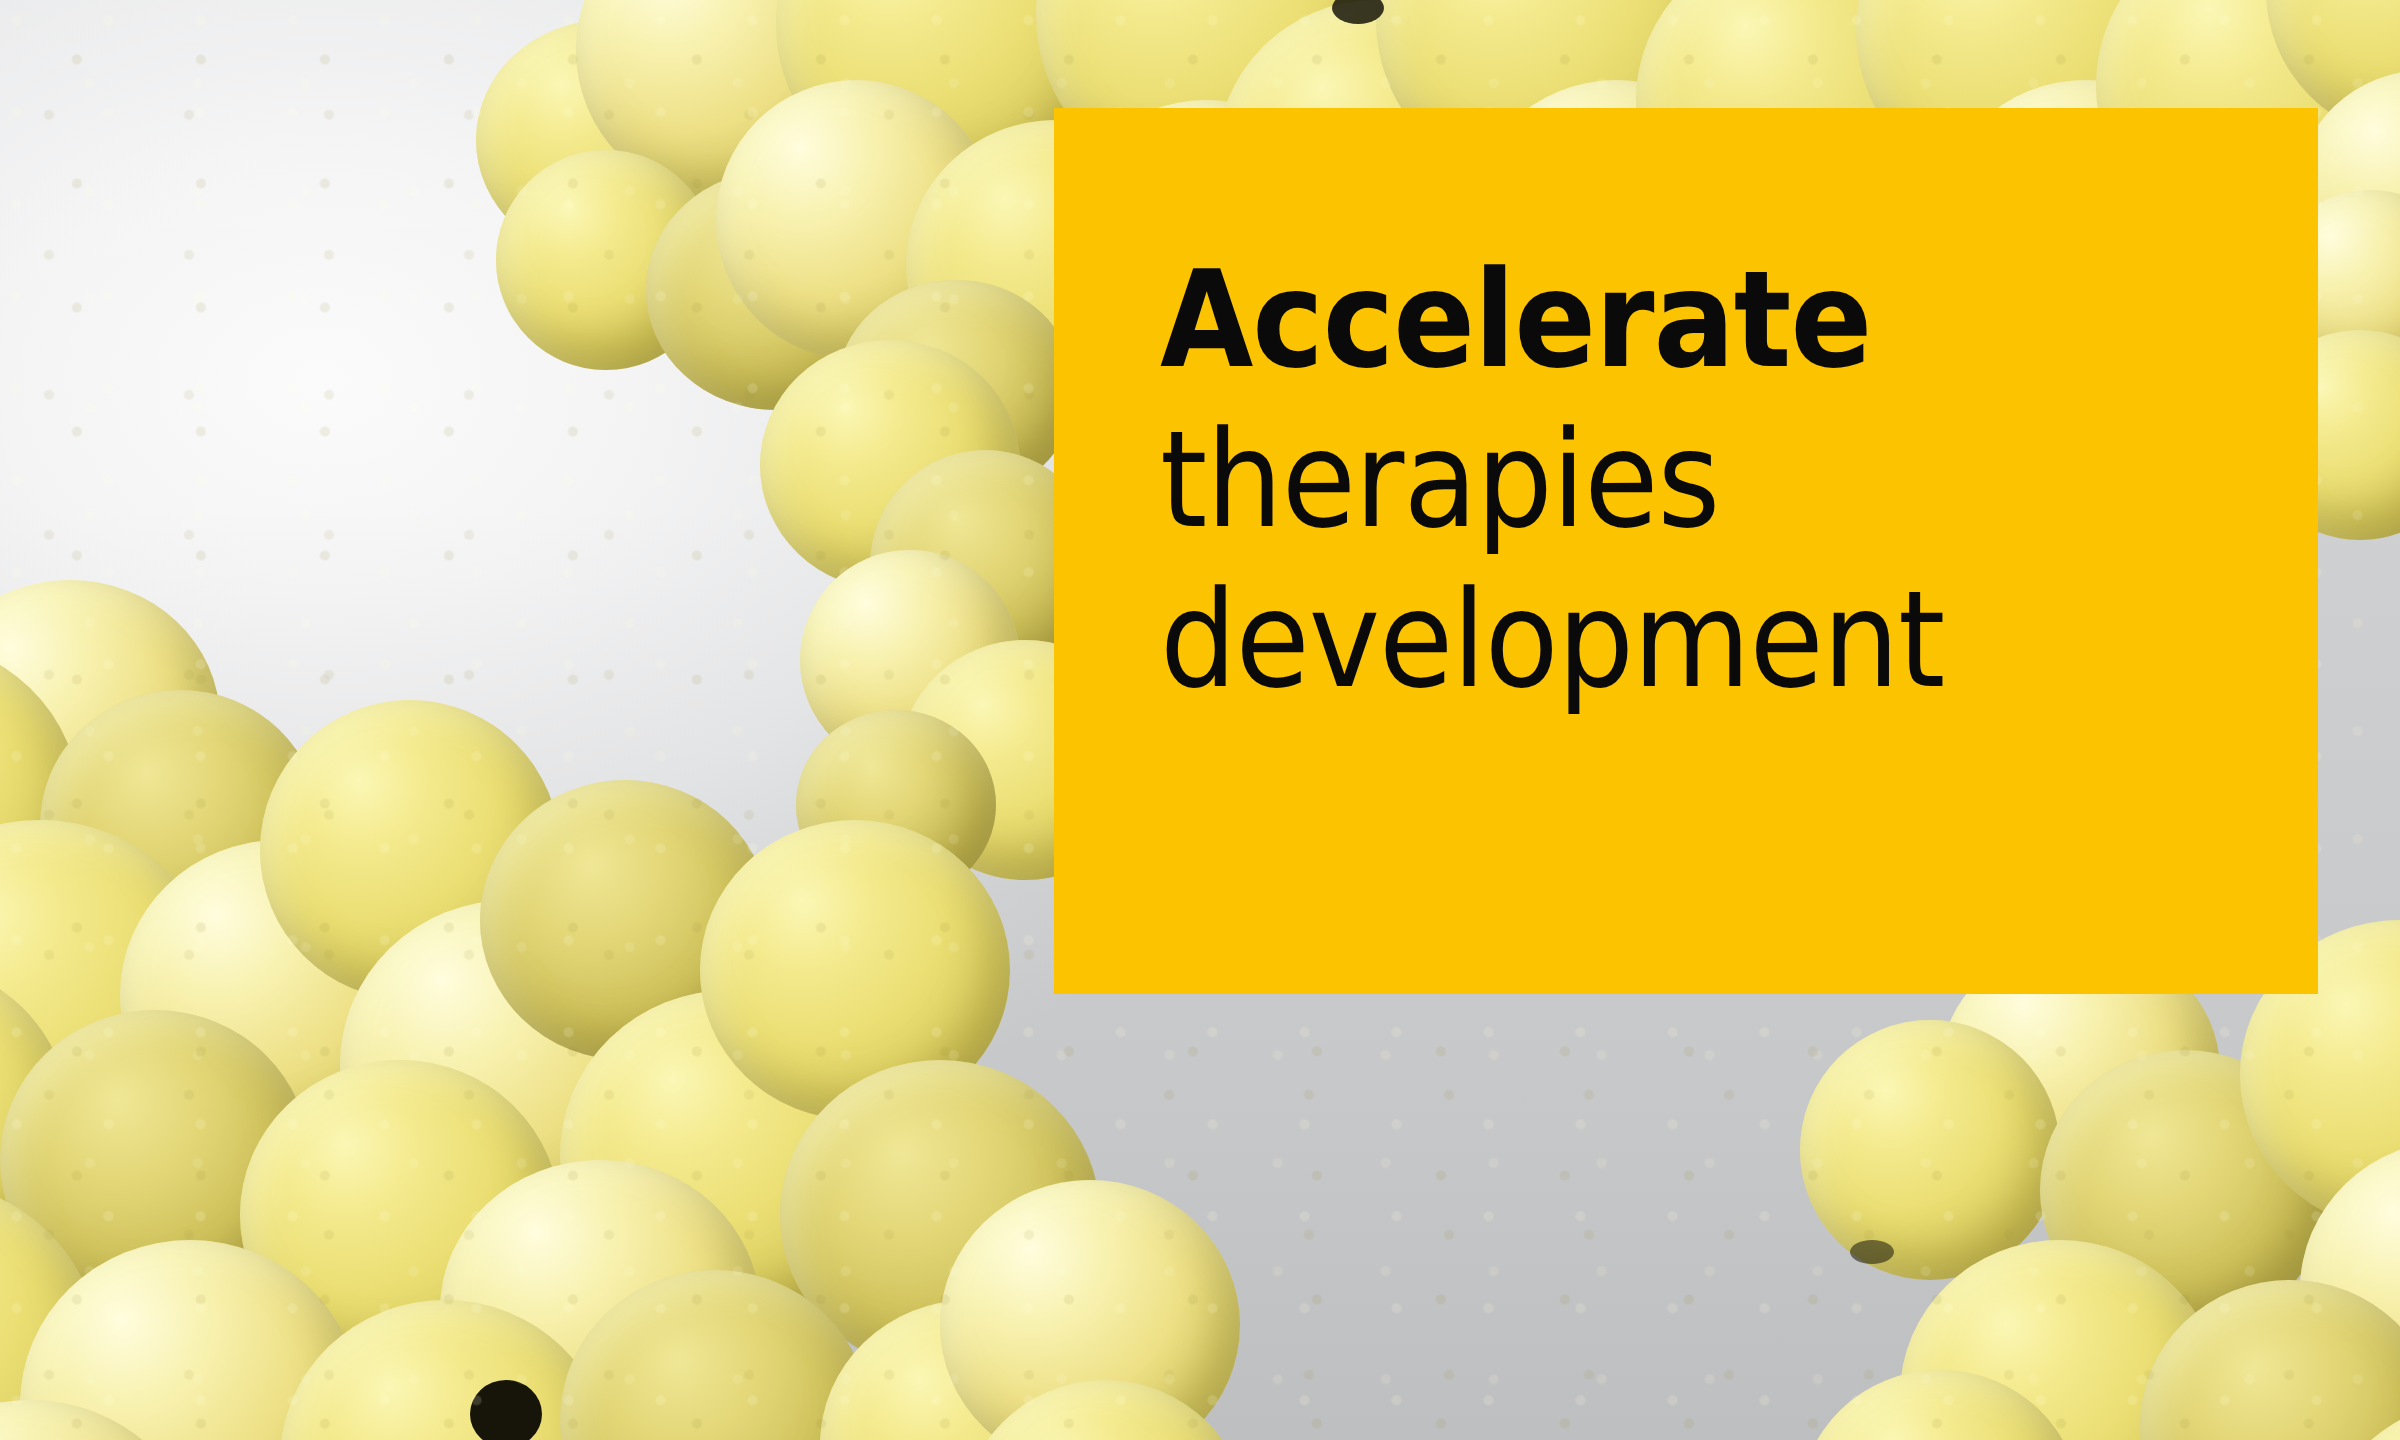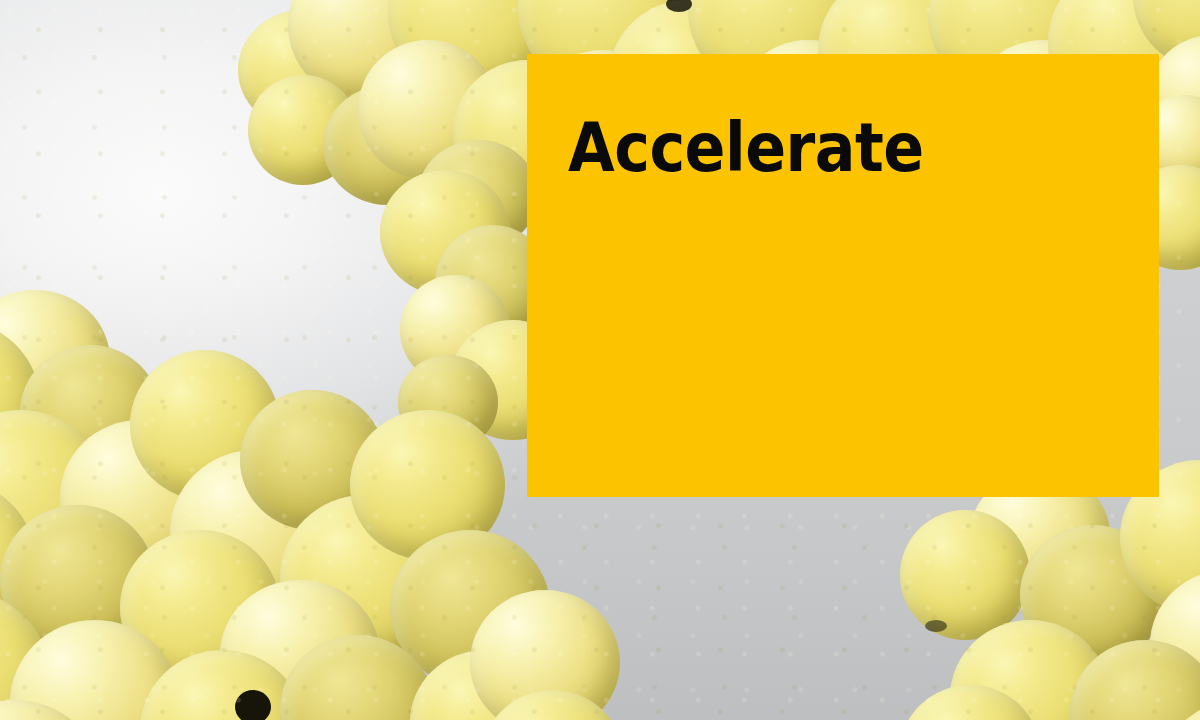--- a/index.html
+++ b/index.html
@@ -109,21 +109,21 @@
     position: absolute;
     left: 527px;
     top: 54px;
     width: 632px;
     height: 443px;
     background: #fcc300;
     box-sizing: border-box;
     padding: 50px 40px 0 37px;
   }
   .headline {
-    margin: 4px;
+    margin: 16px;
     color: #0a0a0a;
     font-family: "DejaVu Sans Condensed", "Liberation Sans Narrow", "Liberation Sans", sans-serif;
     font-size: 67px;
     line-height: 80px;
     letter-spacing: -0.5px;
     font-stretch: condensed;
   }
   .headline .ln {
     display: block;
     white-space: nowrap;
@@ -227,16 +227,18 @@
     <div class="crevice" style="left:235px; top:690px; width:36px; height:34px;"></div>
     <div class="crevice" style="left:666px; top:-4px; width:26px; height:16px; opacity:.85;"></div>
     <div class="crevice" style="left:925px; top:620px; width:22px; height:12px; opacity:.55;"></div>
 
     <div class="speckle"></div>
   </div>
 
   <div class="headline-panel">
     <h1 class="headline">
       <span class="ln strong">Accelerate</span>
+      <span class="ln light">therapies</span>
+      <span class="ln light">development</span>
     </h1>
   </div>
 
 </div>
 
 </body></html>

